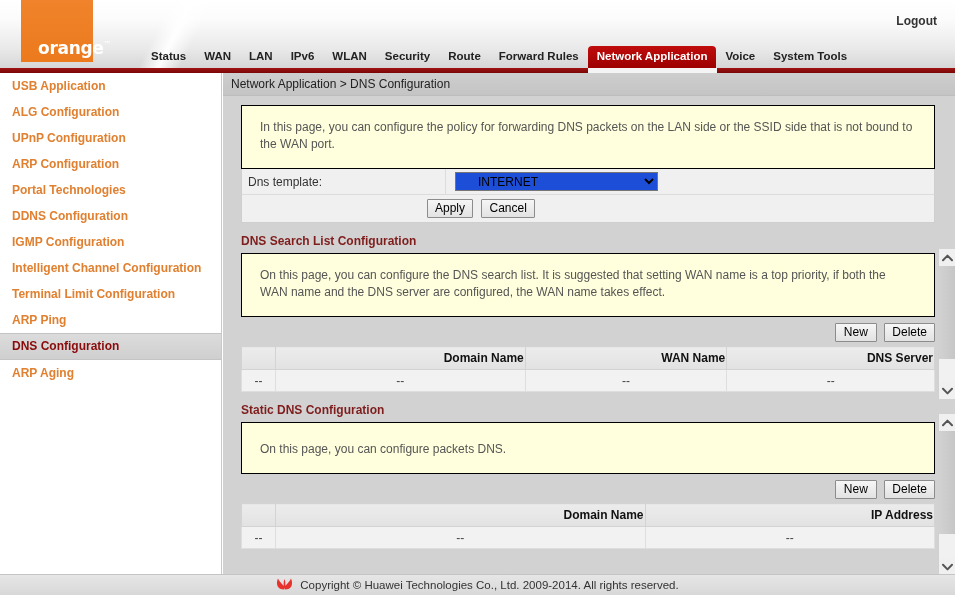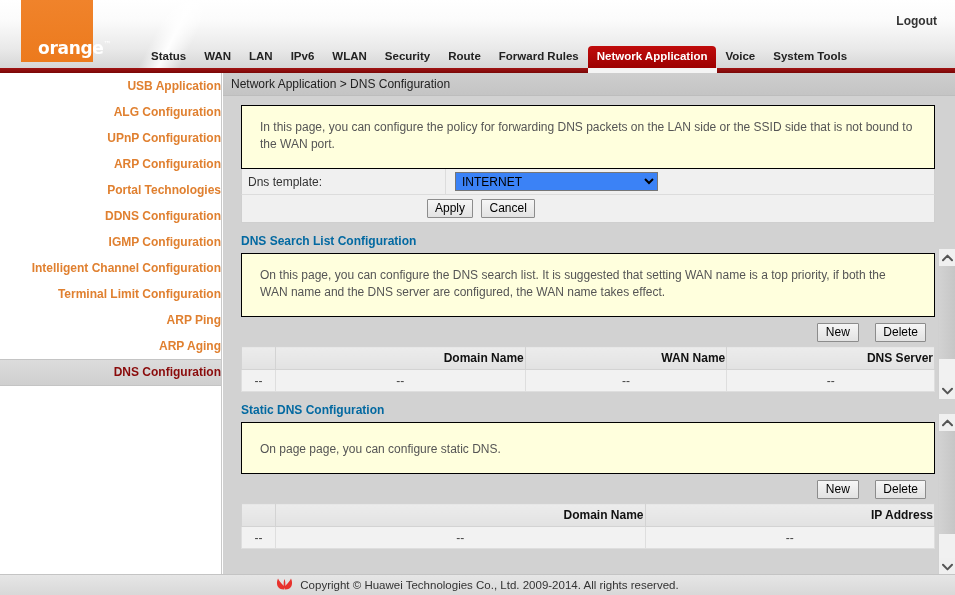--- a/index.html
+++ b/index.html
@@ -112,21 +112,20 @@
   .side-item {
     height: 26px;
     line-height: 26px;
     padding-left: 12px;
     font-size: 12px;
     font-weight: bold;
     color: #e08030;
     cursor: pointer;
     white-space: nowrap;
     border-bottom: 1px solid #ffffff;
-    text-align: right;
   }
   .side-item.selected {
     background: #d5d5d5;
     background: linear-gradient(to bottom, #dcdcdc 0%, #cfcfcf 100%);
     color: #8a0b0b;
     border-top: 1px solid #c4c4c4;
     border-bottom: 1px solid #c4c4c4;
     height: 27px;
     line-height: 25px;
   }
@@ -183,23 +182,23 @@
     line-height: 26px;
   }
   .formrow .fld { padding-left: 9px; }
 
   select.dns-select {
     width: 203px;
     height: 19px;
     font-size: 12px;
     font-family: "Liberation Sans", sans-serif;
     border: 1px solid #767676;
-    background: #3b82f6;
+    background: #1d4ed8;
     color: #000000;
-    padding: 0 2px;
+    padding: 0 18px;
   }
 
   .btnrow {
     background: #f0f0f0;
     border-left: 1px solid #cfcfcf;
     border-right: 1px solid #cfcfcf;
     border-bottom: 1px solid #cfcfcf;
     height: 28px;
     padding-left: 185px;
     padding-top: 3px;
@@ -219,29 +218,29 @@
     padding: 0 7px;
     cursor: pointer;
     margin-right: 4px;
     border-radius: 1px;
   }
 
   .section-title {
     margin: 11px 0 5px 18px;
     font-size: 12px;
     font-weight: bold;
-    color: #0369a1;
+    color: #7f1d1d;
   }
 
   .toolbar-right {
     width: 694px;
     margin: 5px 20px 4px 18px;
     text-align: right;
   }
-  .toolbar-right .btn { margin-right: 9px; margin-left: 3px; }
+  .toolbar-right .btn { margin-right: 0; margin-left: 3px; }
 
   table.grid {
     width: 694px;
     margin: 0 20px 0 18px;
     border-collapse: collapse;
     font-size: 12px;
     background: #f4f4f4;
   }
   table.grid th {
     background: #e8e8e8;
@@ -344,22 +343,22 @@
       <div class="side-item">USB Application</div>
       <div class="side-item">ALG Configuration</div>
       <div class="side-item">UPnP Configuration</div>
       <div class="side-item">ARP Configuration</div>
       <div class="side-item">Portal Technologies</div>
       <div class="side-item">DDNS Configuration</div>
       <div class="side-item">IGMP Configuration</div>
       <div class="side-item">Intelligent Channel Configuration</div>
       <div class="side-item">Terminal Limit Configuration</div>
       <div class="side-item">ARP Ping</div>
+      <div class="side-item selected">DNS Configuration</div>
       <div class="side-item">ARP Aging</div>
-      <div class="side-item selected">DNS Configuration</div>
     </div>
 
   <div class="content">
 
     <div class="breadcrumb">Network Application &gt; DNS Configuration</div>
 
     <div class="panel">
       <div class="infobox">In this page, you can configure the policy for forwarding DNS packets on the LAN side or the SSID side that is not bound to the WAN port.</div>
 
       <div class="formrow">
@@ -397,21 +396,21 @@
             <td class="col-chk">--</td>
             <td>--</td>
             <td>--</td>
             <td>--</td>
           </tr>
         </tbody>
       </table>
 
     <div class="section-title">Static DNS Configuration</div>
     <div class="panel" style="margin-top:0">
-      <div class="infobox" style="min-height:46px;padding-top:18px">On page page, you can configure static DNS.</div>
+      <div class="infobox" style="min-height:46px;padding-top:18px">On this page, you can configure packets DNS.</div>
     </div>
     <div class="toolbar-right">
       <span class="btn">New</span>
       <span class="btn">Delete</span>
     </div>
     <table class="grid" id="static-dns-table">
         <thead>
           <tr>
             <th class="col-chk"></th>
             <th>Domain Name</th>

